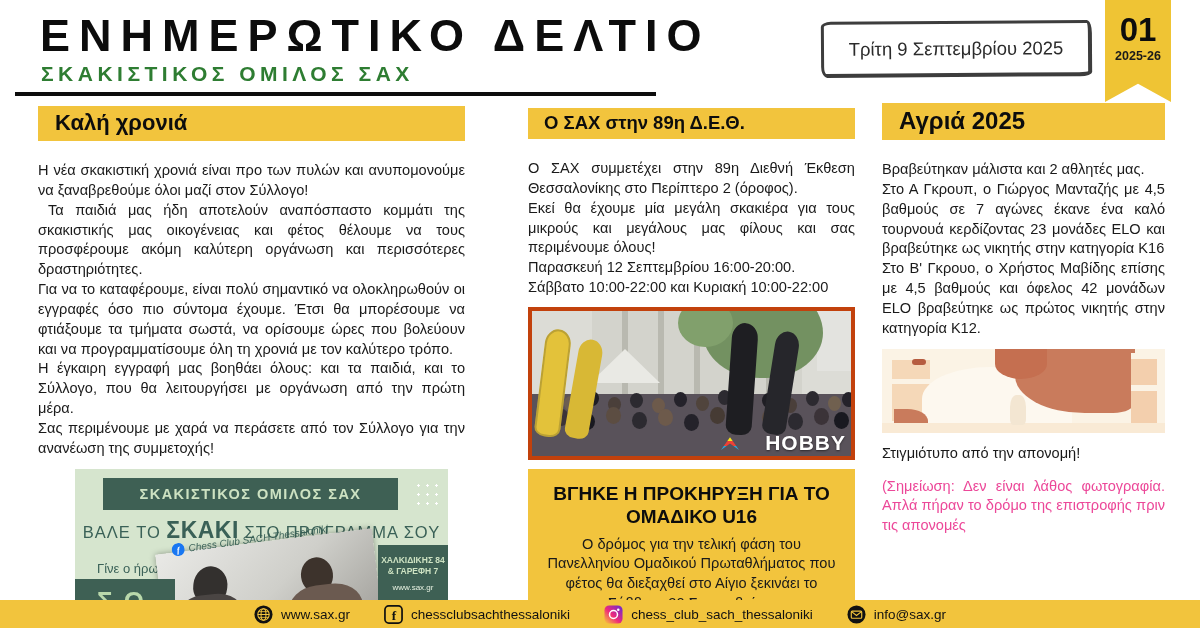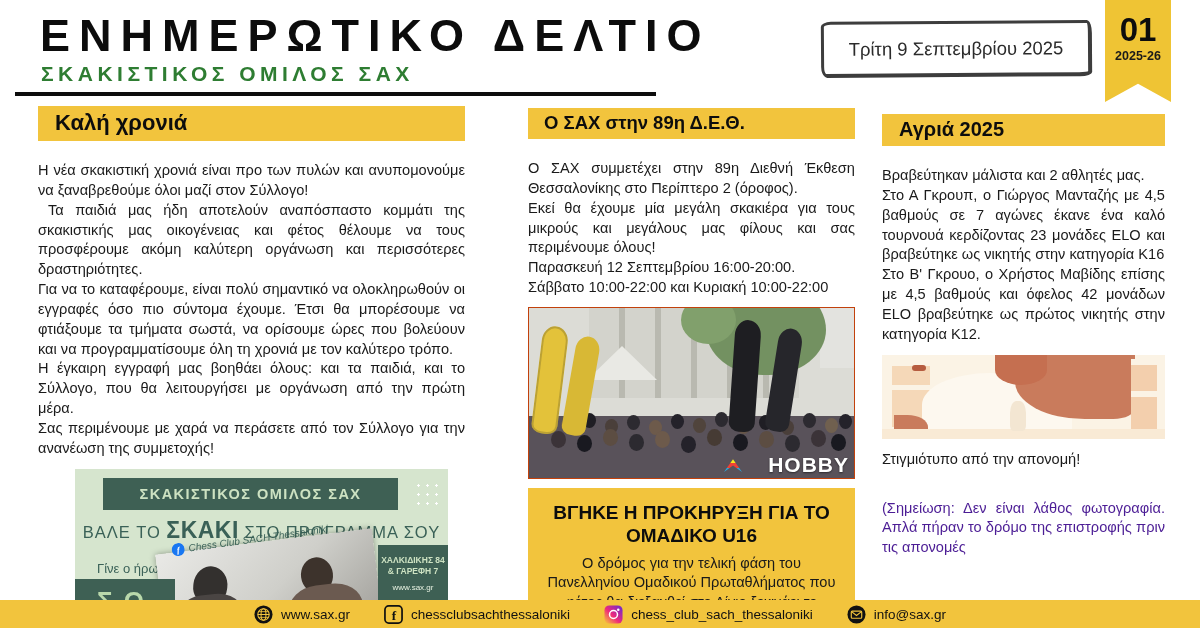--- a/index.html
+++ b/index.html
@@ -20,21 +20,21 @@
 
   
   .col { position:absolute; }
   .col-left  { left:38px;  top:106px; width:427px; }
   .col-mid   { left:528px; top:108px; width:327px; }
   .col-right { left:882px; top:103px; width:283px; }
 
   .section-bar { background:#f2c43d; font-weight:bold; color:#0d0d0d; padding:4px 17px 5px; }
   .col-left  .section-bar { font-size:22px; }
   .col-mid   .section-bar { font-size:18.5px; padding-left:16px; }
-  .col-right .section-bar { font-size:20px;margin-top:11px; }
+  .col-right .section-bar { font-size:24px; }
 
   .body-text { margin-top:20px; font-size:14.6px; line-height:1.36; color:#1a1a1a; text-align:justify; }
   .body-text p { margin:0; }
   .p-indent { text-indent:10px; }
 
   
   .poster { position:relative; margin:10px 0 0 37px; width:373px; height:195px; background:#d6e5ce; overflow:hidden; }
   .poster-banner { position:absolute; left:28px; top:9px; width:295px; height:32px; background:#3e6054; color:#cde2c2; display:flex; align-items:center; justify-content:center; font-size:14.5px; font-weight:bold; letter-spacing:1.5px; }
   .poster-dots { position:absolute; right:8px; top:12px; width:26px; height:26px; background-image:radial-gradient(#ffffff 1.2px, transparent 1.3px); background-size:9px 9px; }
   .poster-headline { position:absolute; left:0; top:48px; width:100%; text-align:center; color:#3a6157; font-size:16.5px; letter-spacing:1px; white-space:nowrap; }
@@ -46,21 +46,21 @@
   .poster-photo { position:absolute; left:88px; top:72px; width:218px; height:140px; background:linear-gradient(140deg,#e9e9e6 0%,#cfcfca 45%,#8f8d88 100%); transform:rotate(-7deg); box-shadow:0 0 6px rgba(0,0,0,0.35); }
   .kid-head-left  { position:absolute; left:34px; top:18px; width:34px; height:38px; border-radius:50% 50% 45% 45%; background:#33302e; transform:rotate(14deg); }
   .kid-body-left  { position:absolute; left:12px; top:46px; width:70px; height:60px; border-radius:40% 40% 0 0; background:#4a4543; }
   .kid-head-right { position:absolute; right:44px; top:22px; width:32px; height:36px; border-radius:50%; background:#3d332c; }
   .kid-body-right { position:absolute; right:18px; top:50px; width:74px; height:58px; border-radius:40% 40% 0 0; background:#6b5a50; }
   .poster-pieces { position:absolute; left:100px; bottom:2px; width:200px; text-align:center; font-size:25px; color:#141414; letter-spacing:1px; font-family:"DejaVu Sans",sans-serif; }
   .poster-fb { position:absolute; left:96px; top:64px; transform:rotate(-8deg); display:flex; align-items:center; gap:4px; color:#3a6157; font-size:10px; font-style:italic; }
   .poster-ig { position:absolute; right:78px; bottom:26px; transform:rotate(-8deg); display:flex; align-items:center; gap:4px; color:#3a6157; font-size:9px; font-style:italic; }
 
   
-  .deth-photo { position:relative; margin-top:9px; width:327px; height:172px; border:1px solid #c2410c; background:#dcdcd6; overflow:hidden; }
+  .deth-photo { position:relative; margin-top:9px; width:327px; height:153px; border:4px solid #c2410c; background:#dcdcd6; overflow:hidden; }
   .photo-building { position:absolute; left:60px; top:0; width:210px; height:90px; background:#d3d3cc; background-image:repeating-linear-gradient(90deg, transparent 0 30px, #b9b9b0 30px 36px); }
   .photo-tree-main { position:absolute; right:28px; top:-28px; width:120px; height:95px; background:#739161; border-radius:45% 55% 50% 50%; }
   .photo-tree-small { position:absolute; right:118px; top:-12px; width:55px; height:48px; background:#81a06c; border-radius:50%; }
   .photo-sky-right { position:absolute; right:0; top:0; width:34px; height:60px; background:#e3e3df; }
   .crowd-band { position:absolute; left:0; bottom:0; width:100%; height:62px; background:#59525a; }
   .crowd-heads { position:absolute; left:10px; bottom:48px; width:13px; height:15px; border-radius:50%; background:#2c2a30;
     box-shadow: 22px 3px 0 #6b5d52, 44px -2px 0 #1f1e24, 66px 4px 0 #4a3f3a, 88px 0 0 #2c2a30, 110px 5px 0 #6d5a4b, 132px -1px 0 #24222a, 154px 3px 0 #50443c, 176px -3px 0 #2c2a30, 198px 4px 0 #655548, 220px 0 0 #1f1e24, 242px 5px 0 #4a3f3a, 264px -2px 0 #2c2a30, 286px 3px 0 #70604f, 300px -1px 0 #24222a; }
   .crowd-heads2 { position:absolute; left:22px; bottom:30px; width:15px; height:17px; border-radius:50%; background:#3b3338;
     box-shadow: 26px 4px 0 #191920, 52px -2px 0 #5c4d42, 78px 3px 0 #2c2a30, 104px 0 0 #6d5a4b, 130px 5px 0 #24222a, 156px -2px 0 #463b34, 182px 3px 0 #191920, 208px 0 0 #5c4d42, 234px 4px 0 #2c2a30, 260px -1px 0 #3b3338, 280px 3px 0 #191920; }
   .flag-yellow1 { position:absolute; left:8px; top:18px; width:26px; height:108px; background:#e3c23a; border-radius:50% 50% 40% 40% / 14% 14% 8% 8%; transform:rotate(7deg); box-shadow:inset 0 0 0 2px #1c1c1c33; }
@@ -86,21 +86,21 @@
   .ill-blob-right { position:absolute; right:30px; top:0; width:120px; height:64px; background:#c97b5c; border-radius:0 0 18% 58%; }
   .ill-blob-notch { position:absolute; right:118px; top:0; width:52px; height:30px; background:#c56f50; border-radius:0 0 50% 50%; }
   .ill-right-strip { position:absolute; right:8px; top:4px; width:26px; height:72px; background:#f3cfad; border-top:6px solid #fbf3e5; }
   .ill-right-line { position:absolute; right:8px; top:36px; width:26px; height:6px; background:#fbf3e5; }
   .ill-path { position:absolute; left:40px; top:18px; width:150px; height:70px; background:#fdf8ef; border-radius:50% 60% 0 0; }
   .ill-corner { position:absolute; left:12px; bottom:4px; width:34px; height:20px; background:#c97b5c; border-radius:0 60% 0 0; }
   .ill-bottom-band { position:absolute; left:0; bottom:0; width:100%; height:10px; background:#f9ead5; }
   .ill-figure { position:absolute; left:128px; bottom:8px; width:16px; height:30px; background:#f3e6d2; border-radius:40% 40% 20% 20%; }
 
   .caption-text { margin-top:12px; font-size:14.6px; color:#1a1a1a; }
-  .note-text { margin-top:32px; font-size:14.6px; color:#4c1d95; text-align:justify; line-height:1.36; }
+  .note-text { margin-top:16px; font-size:14.6px; color:#ec4899; text-align:justify; line-height:1.36; }
 
   
   .footer { position:absolute; left:0; bottom:0; width:1200px; height:28px; background:#f2c43d; display:flex; align-items:center; justify-content:center; gap:34px; }
   .footer-item { display:flex; align-items:center; gap:8px; font-size:13.5px; color:#111; text-decoration:none; cursor:pointer; }
   .f-icon { width:19px; height:19px; display:inline-flex; align-items:center; justify-content:center; }
 </style>
 </head>
 <body>
 
 <div class="page">

